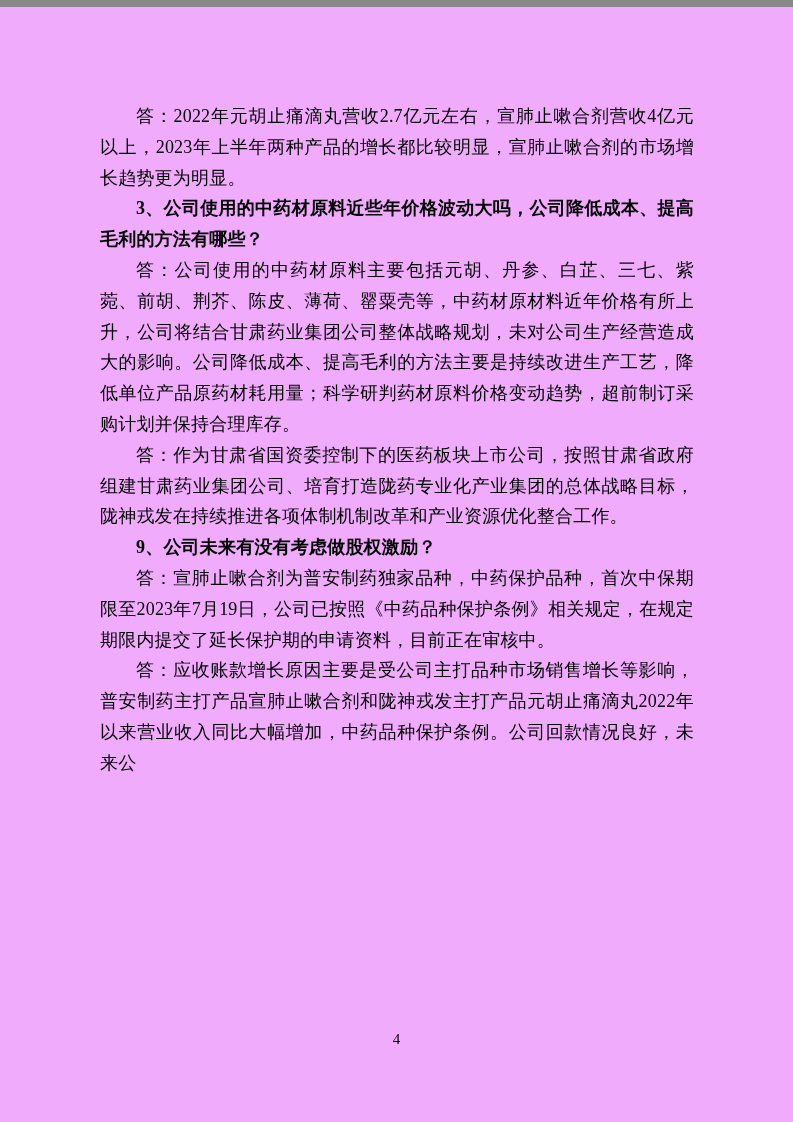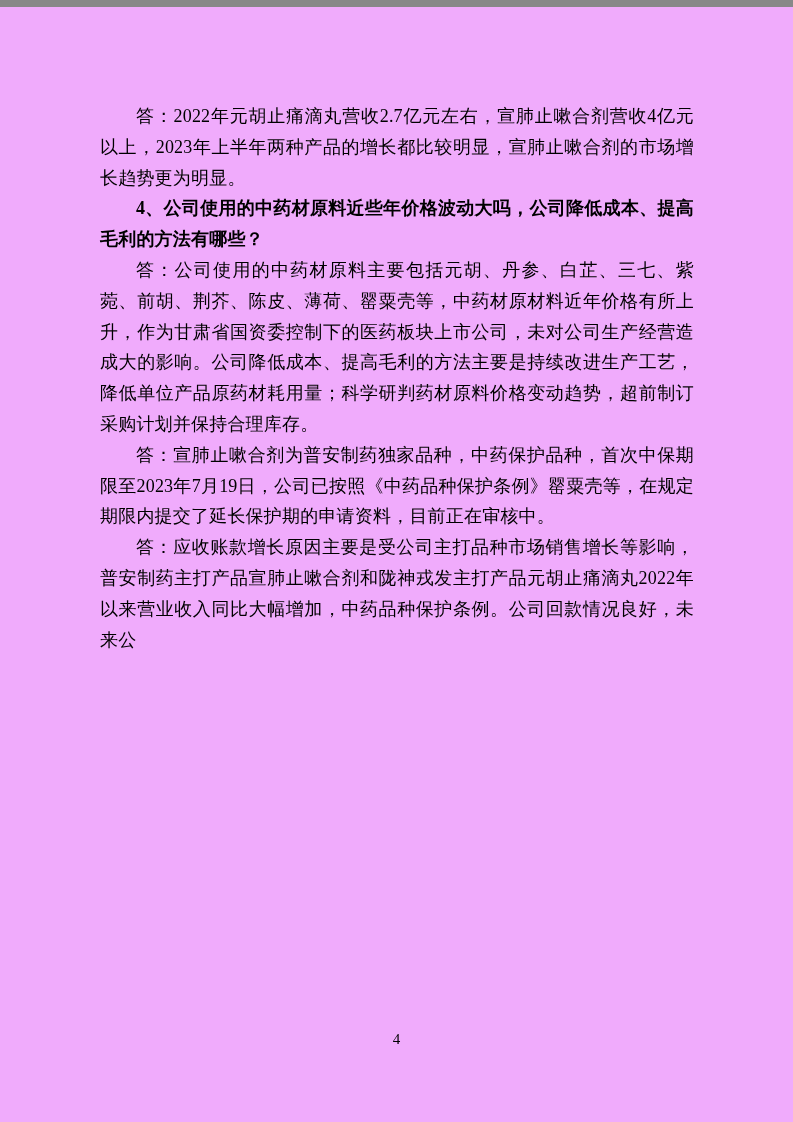--- a/index.html
+++ b/index.html
@@ -44,20 +44,22 @@
     font-size: 15px;
     color: #000000;
   }
 </style>
 </head>
 <body>
 
 <div class="page">
   <div class="content">
       <p class="answer">答：2022年元胡止痛滴丸营收2.7亿元左右，宣肺止嗽合剂营收4亿元以上，2023年上半年两种产品的增长都比较明显，宣肺止嗽合剂的市场增长趋势更为明显。</p>
-      <p class="question">4、公司使用的中药材原料近些年价格波动大吗，公司降低成本、提高毛利的方法有哪些？</p>
-      <p class="answer">答：公司使用的中药材原料主要包括元胡、丹参、白芷、三七、紫菀、前胡、荆芥、陈皮、薄荷、罂粟壳等，中药材原材料近年价格有所上升，作为甘肃省国资委控制下的医药板块上市公司，未对公司生产经营造成大的影响。公司降低成本、提高毛利的方法主要是持续改进生产工艺，降低单位产品原药材耗用量；科学研判药材原料价格变动趋势，超前制订采购计划并保持合理库存。</p>
-      <p class="answer">答：宣肺止嗽合剂为普安制药独家品种，中药保护品种，首次中保期限至2023年7月19日，公司已按照《中药品种保护条例》罂粟壳等，在规定期限内提交了延长保护期的申请资料，目前正在审核中。</p>
+      <p class="question">3、公司使用的中药材原料近些年价格波动大吗，公司降低成本、提高毛利的方法有哪些？</p>
+      <p class="answer">答：公司使用的中药材原料主要包括元胡、丹参、白芷、三七、紫菀、前胡、荆芥、陈皮、薄荷、罂粟壳等，中药材原材料近年价格有所上升，公司将结合甘肃药业集团公司整体战略规划，未对公司生产经营造成大的影响。公司降低成本、提高毛利的方法主要是持续改进生产工艺，降低单位产品原药材耗用量；科学研判药材原料价格变动趋势，超前制订采购计划并保持合理库存。</p>
+      <p class="answer">答：作为甘肃省国资委控制下的医药板块上市公司，按照甘肃省政府组建甘肃药业集团公司、培育打造陇药专业化产业集团的总体战略目标，陇神戎发在持续推进各项体制机制改革和产业资源优化整合工作。</p>
+      <p class="question">9、公司未来有没有考虑做股权激励？</p>
+      <p class="answer">答：宣肺止嗽合剂为普安制药独家品种，中药保护品种，首次中保期限至2023年7月19日，公司已按照《中药品种保护条例》相关规定，在规定期限内提交了延长保护期的申请资料，目前正在审核中。</p>
       <p class="answer">答：应收账款增长原因主要是受公司主打品种市场销售增长等影响，普安制药主打产品宣肺止嗽合剂和陇神戎发主打产品元胡止痛滴丸2022年以来营业收入同比大幅增加，中药品种保护条例。公司回款情况良好，未来公</p>
     </div>
 
   <div class="page-footer">4</div>
 </div>
 
 </body></html>

